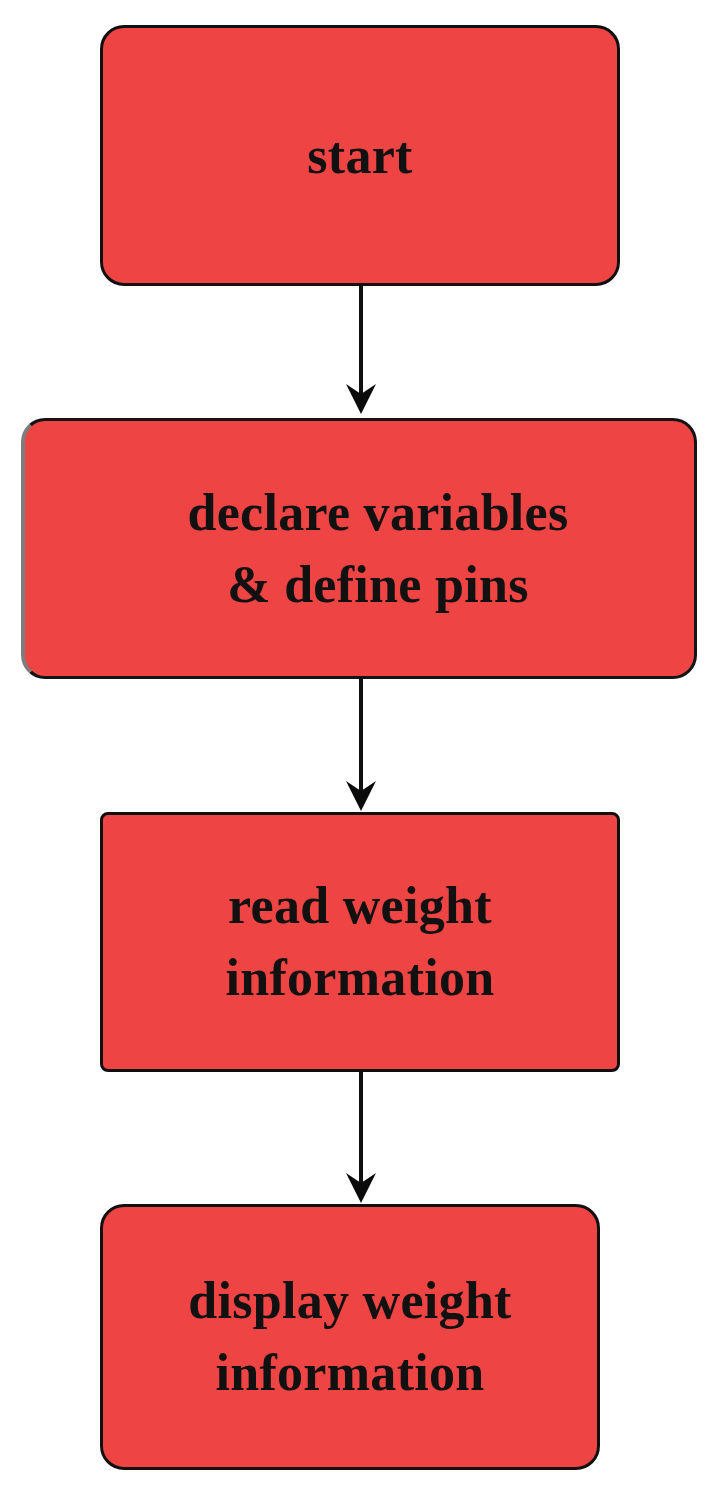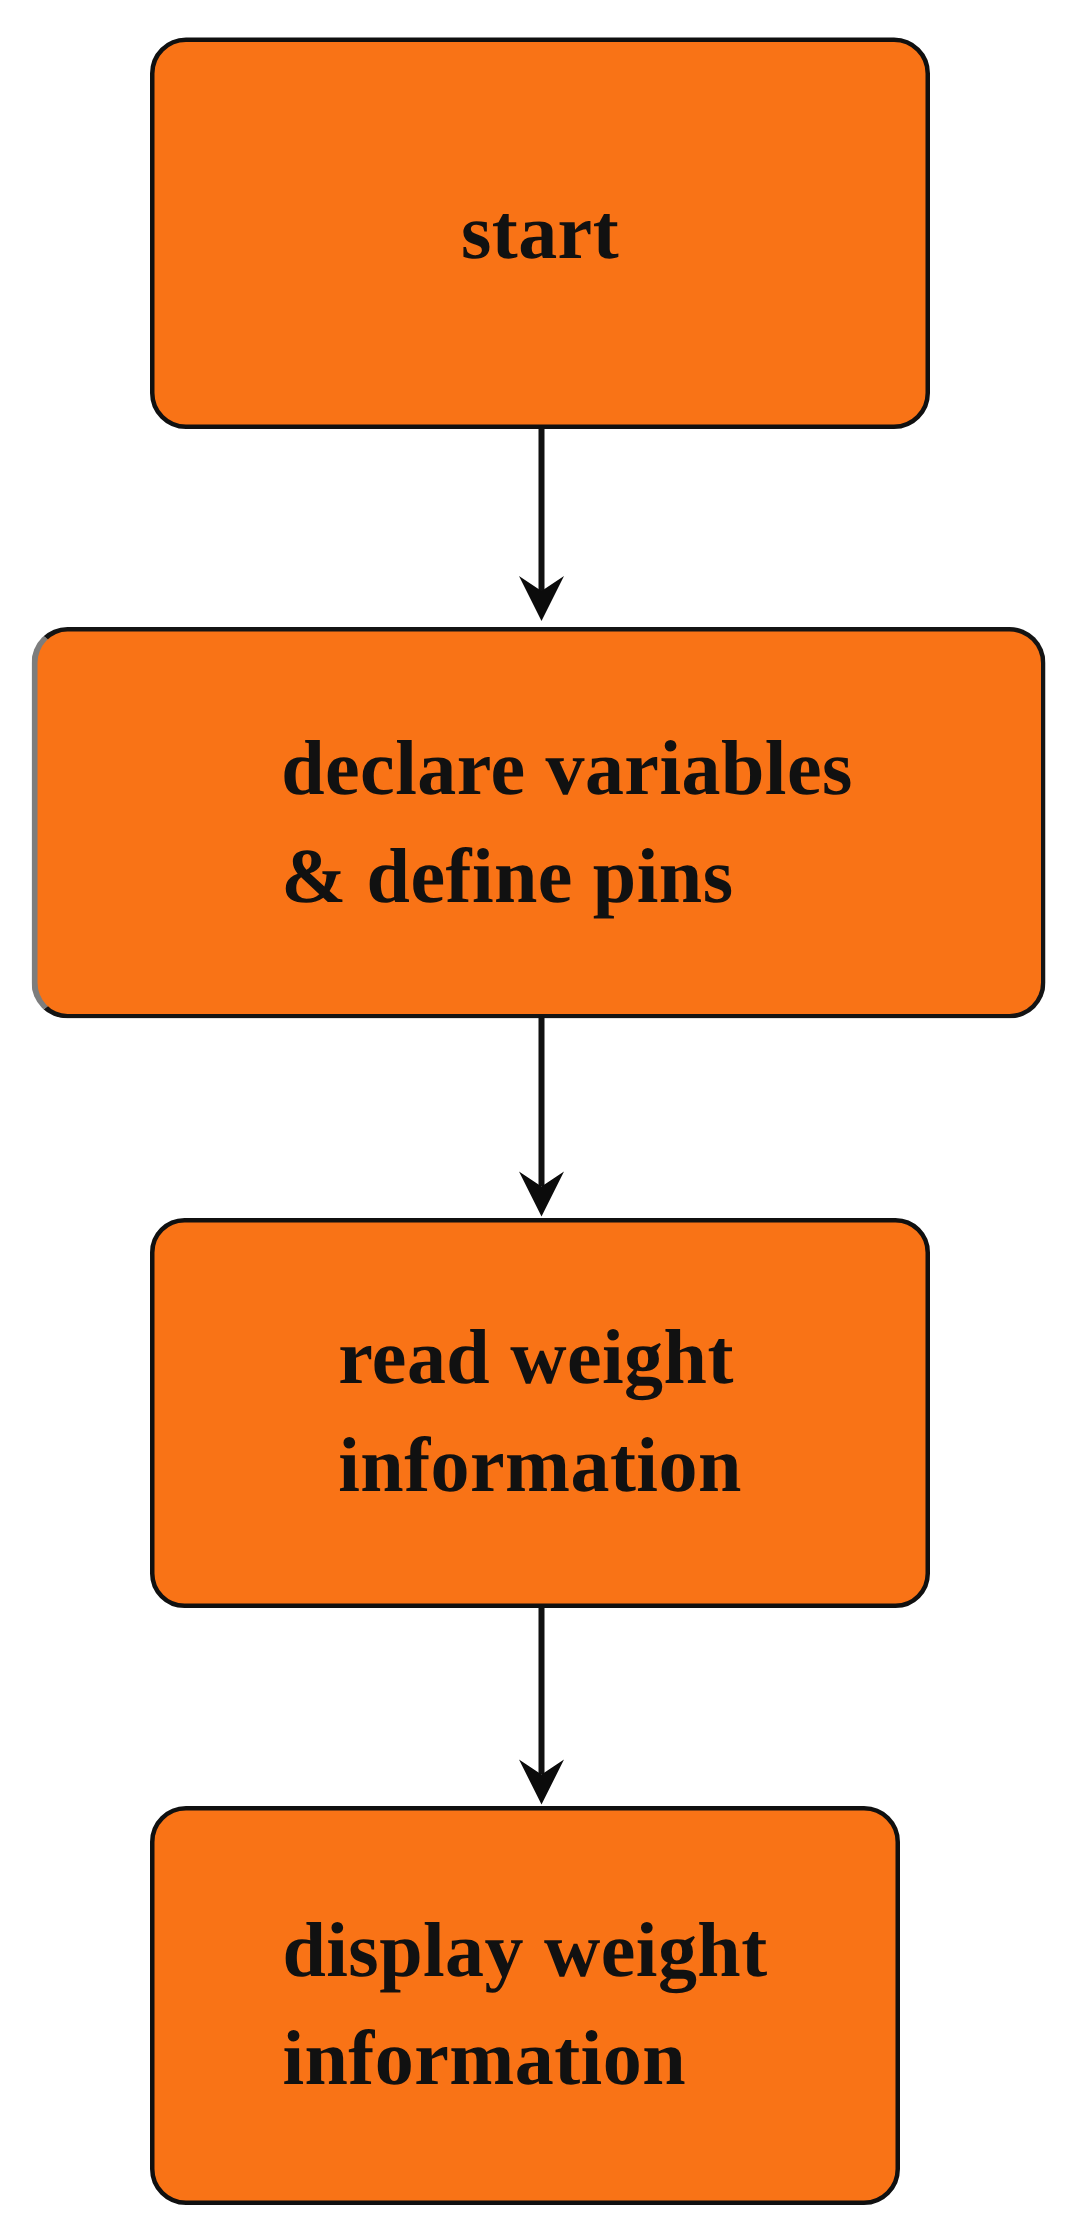--- a/index.html
+++ b/index.html
@@ -13,24 +13,25 @@
   #flowchart-canvas {
     position: relative;
     width: 720px;
     height: 1493px;
     background: #ffffff;
     overflow: hidden;
   }
   .node {
     position: absolute;
     box-sizing: border-box;
-    background: #f97316;
+    background: #ef4444;
     display: flex;
     align-items: center;
     justify-content: center;
+    text-align: center;
   }
   .node-label {
     font-family: "Liberation Serif", "DejaVu Serif", serif;
     font-weight: bold;
     font-size: 52px;
     line-height: 72px;
     color: #111111;
     letter-spacing: 0.3px;
     white-space: pre-line;
     padding: 0 8px;
@@ -55,21 +56,21 @@
     border-radius: 24px;
     padding-left: 37px;
   }
   
   #node-read {
     left: 100px;
     top: 812px;
     width: 520px;
     height: 260px;
     border: 3px solid #101010;
-    border-radius: 23px;
+    border-radius: 8px;
   }
   
   #node-display {
     left: 100px;
     top: 1204px;
     width: 500px;
     height: 266px;
     border: 3px solid #101010;
     border-radius: 24px;
   }

